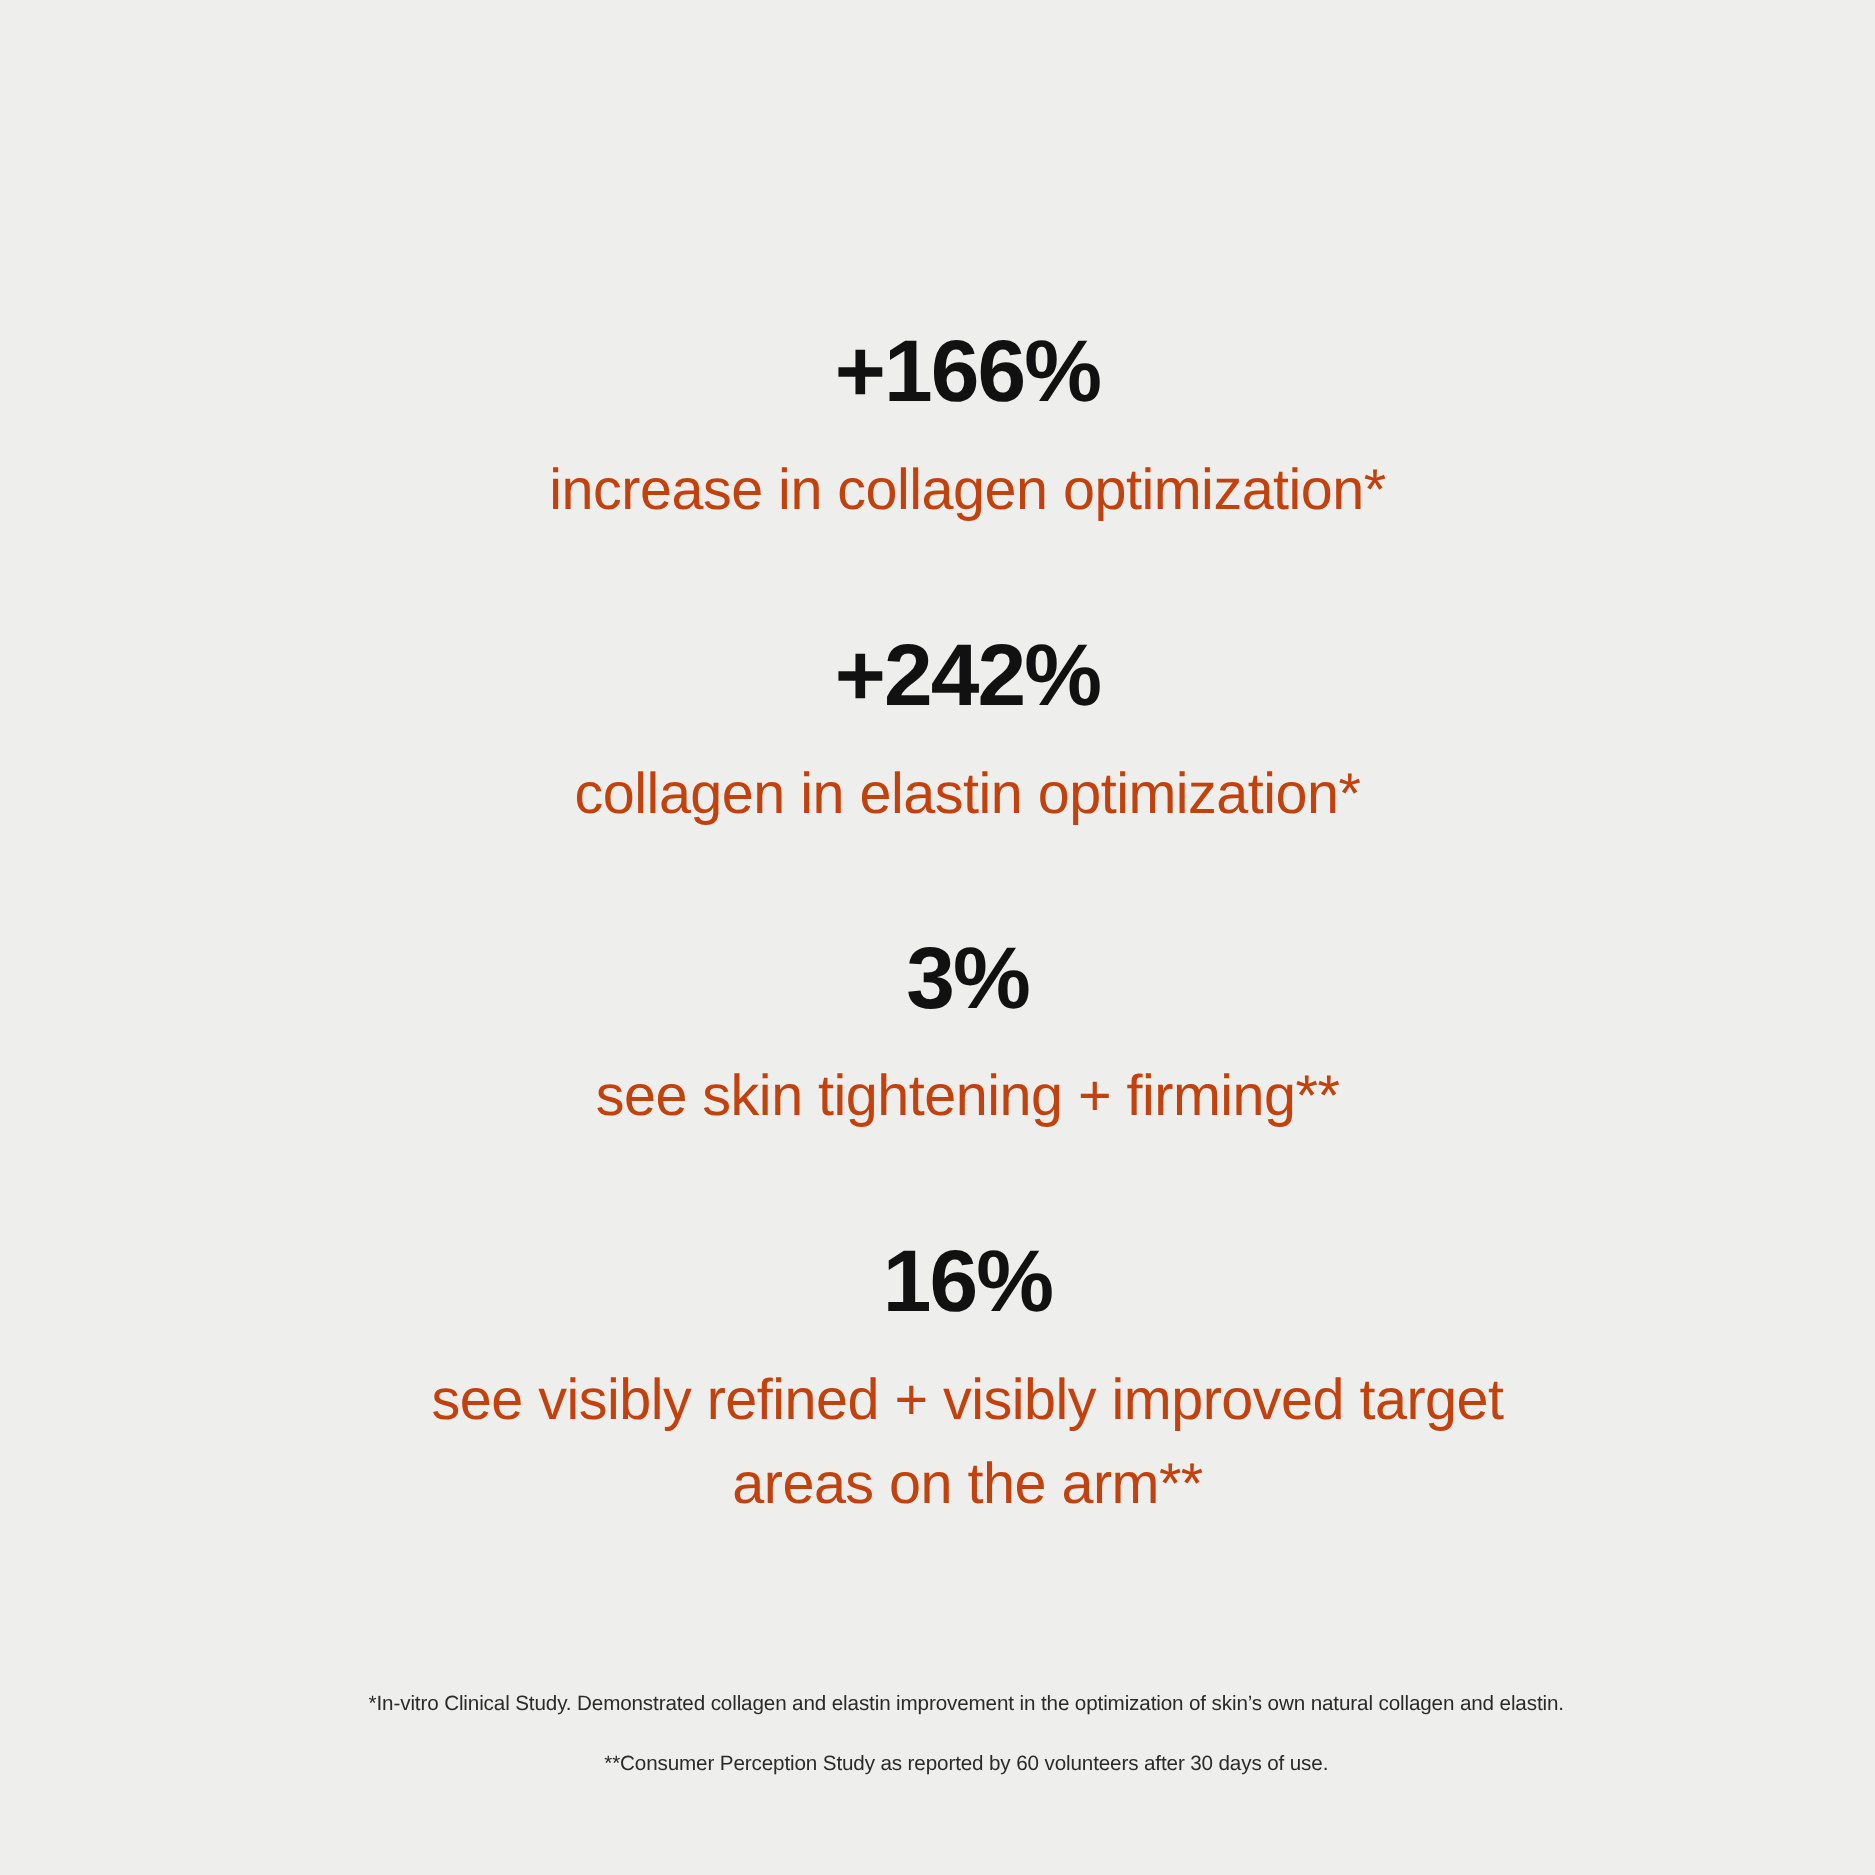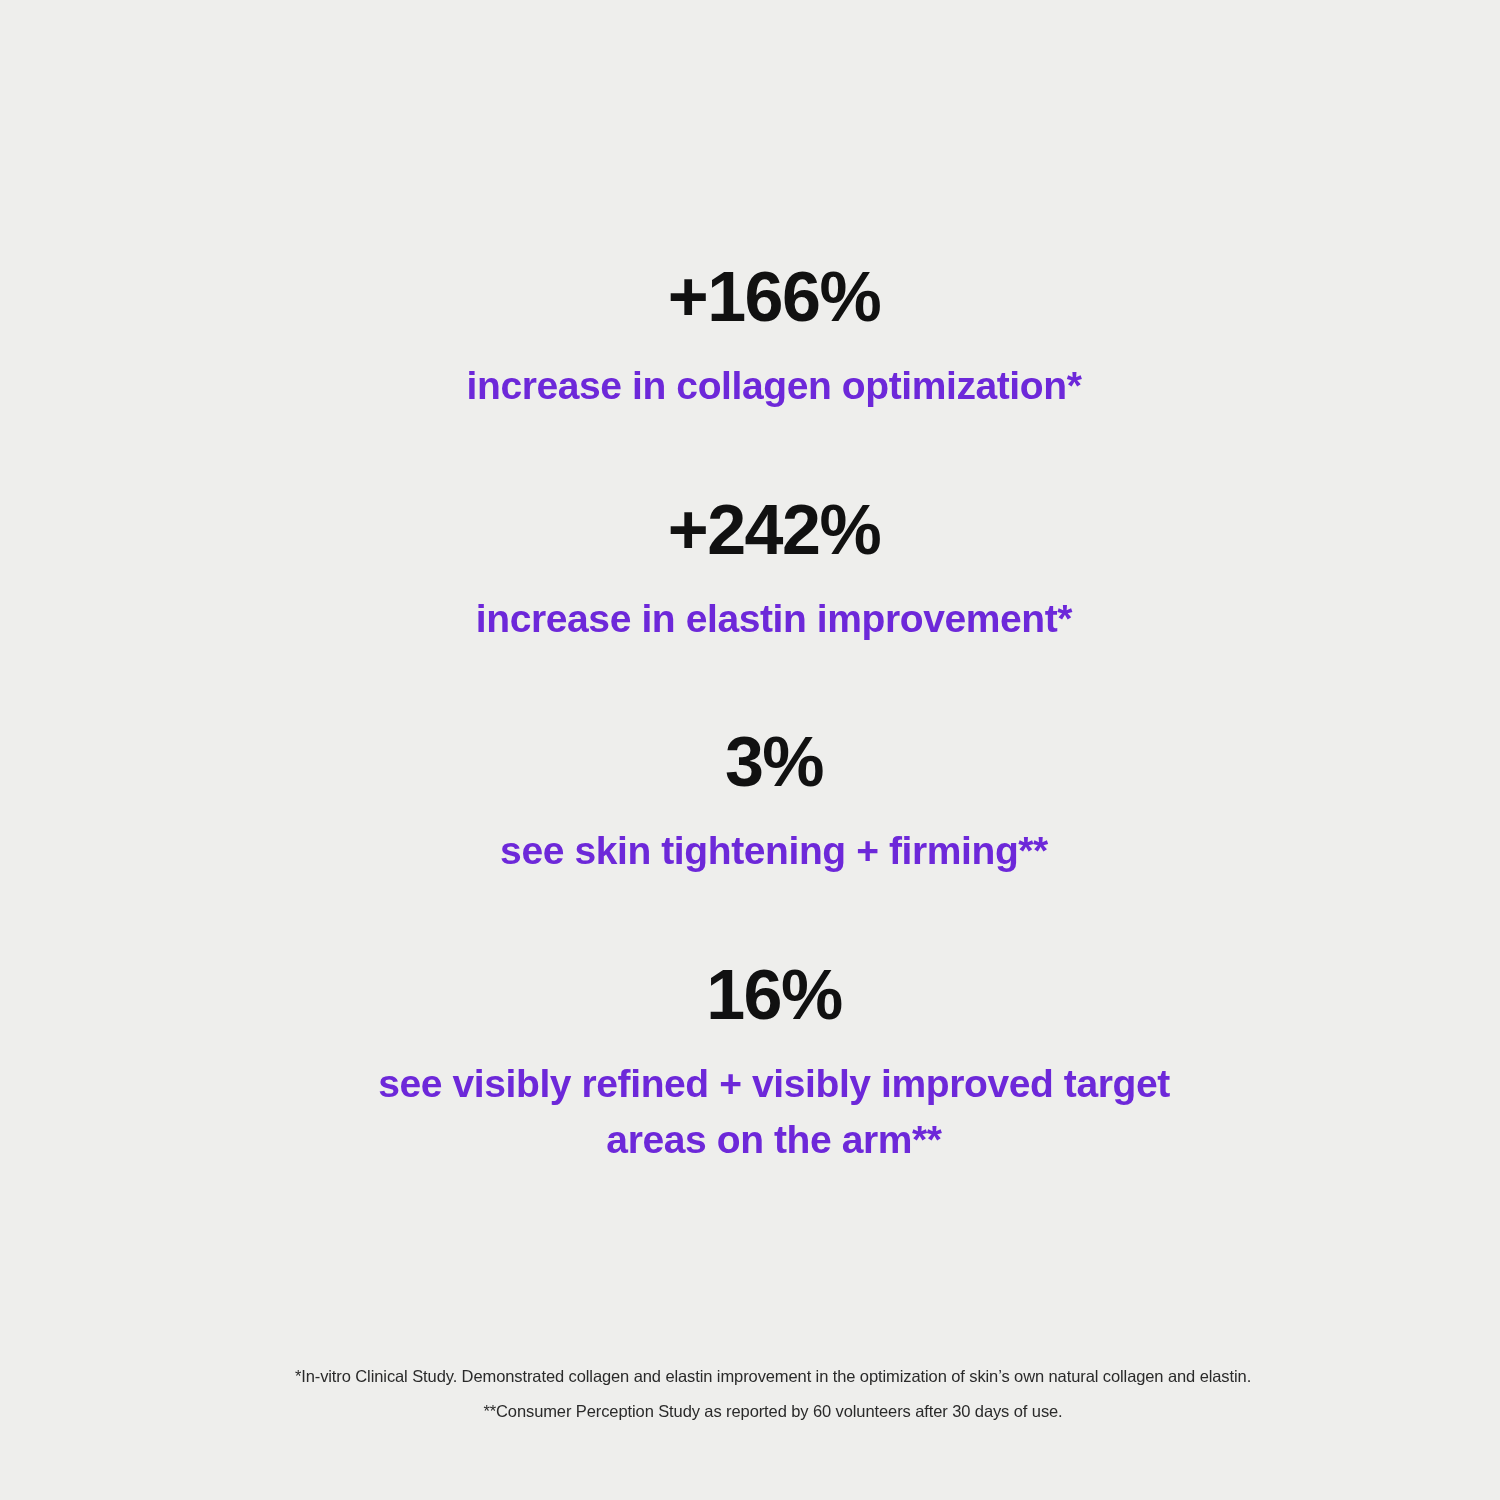--- a/index.html
+++ b/index.html
@@ -43,36 +43,36 @@
   }
   .stat-value {
     font-size: 70px;
     font-weight: 700;
     letter-spacing: -1.5px;
     line-height: 1.0;
     color: #111111;
   }
   .stat-label {
     margin-top: 26px;
-    font-size: 39px;
-    font-weight: 700;
+    font-size: 46px;
+    font-weight: 400;
     letter-spacing: -0.4px;
     line-height: 1.45;
-    color: #6d28d9;
+    color: #c2410c;
     max-width: 900px;
   }
   .footnotes {
     position: absolute;
     left: 0;
     right: 0;
     bottom: 78px;
     display: flex;
     flex-direction: column;
     align-items: center;
-    gap: 13px;
+    gap: 26px;
     padding-left: 46px;
   }
   .footnote {
     font-size: 16.5px;
     font-weight: 400;
     color: #2a2a2a;
     letter-spacing: -0.1px;
     text-align: center;
     line-height: 1.3;
   }
@@ -84,21 +84,21 @@
 
   <div class="stats">
 
     <div class="stat-block">
       <div class="stat-value">+166%</div>
       <div class="stat-label">increase in collagen optimization*</div>
     </div>
 
     <div class="stat-block">
       <div class="stat-value">+242%</div>
-      <div class="stat-label">increase in elastin improvement*</div>
+      <div class="stat-label">collagen in elastin optimization*</div>
     </div>
 
     <div class="stat-block">
       <div class="stat-value">3%</div>
       <div class="stat-label">see skin tightening + firming**</div>
     </div>
 
     <div class="stat-block">
       <div class="stat-value">16%</div>
       <div class="stat-label">see visibly refined + visibly improved target areas on the arm**</div>

